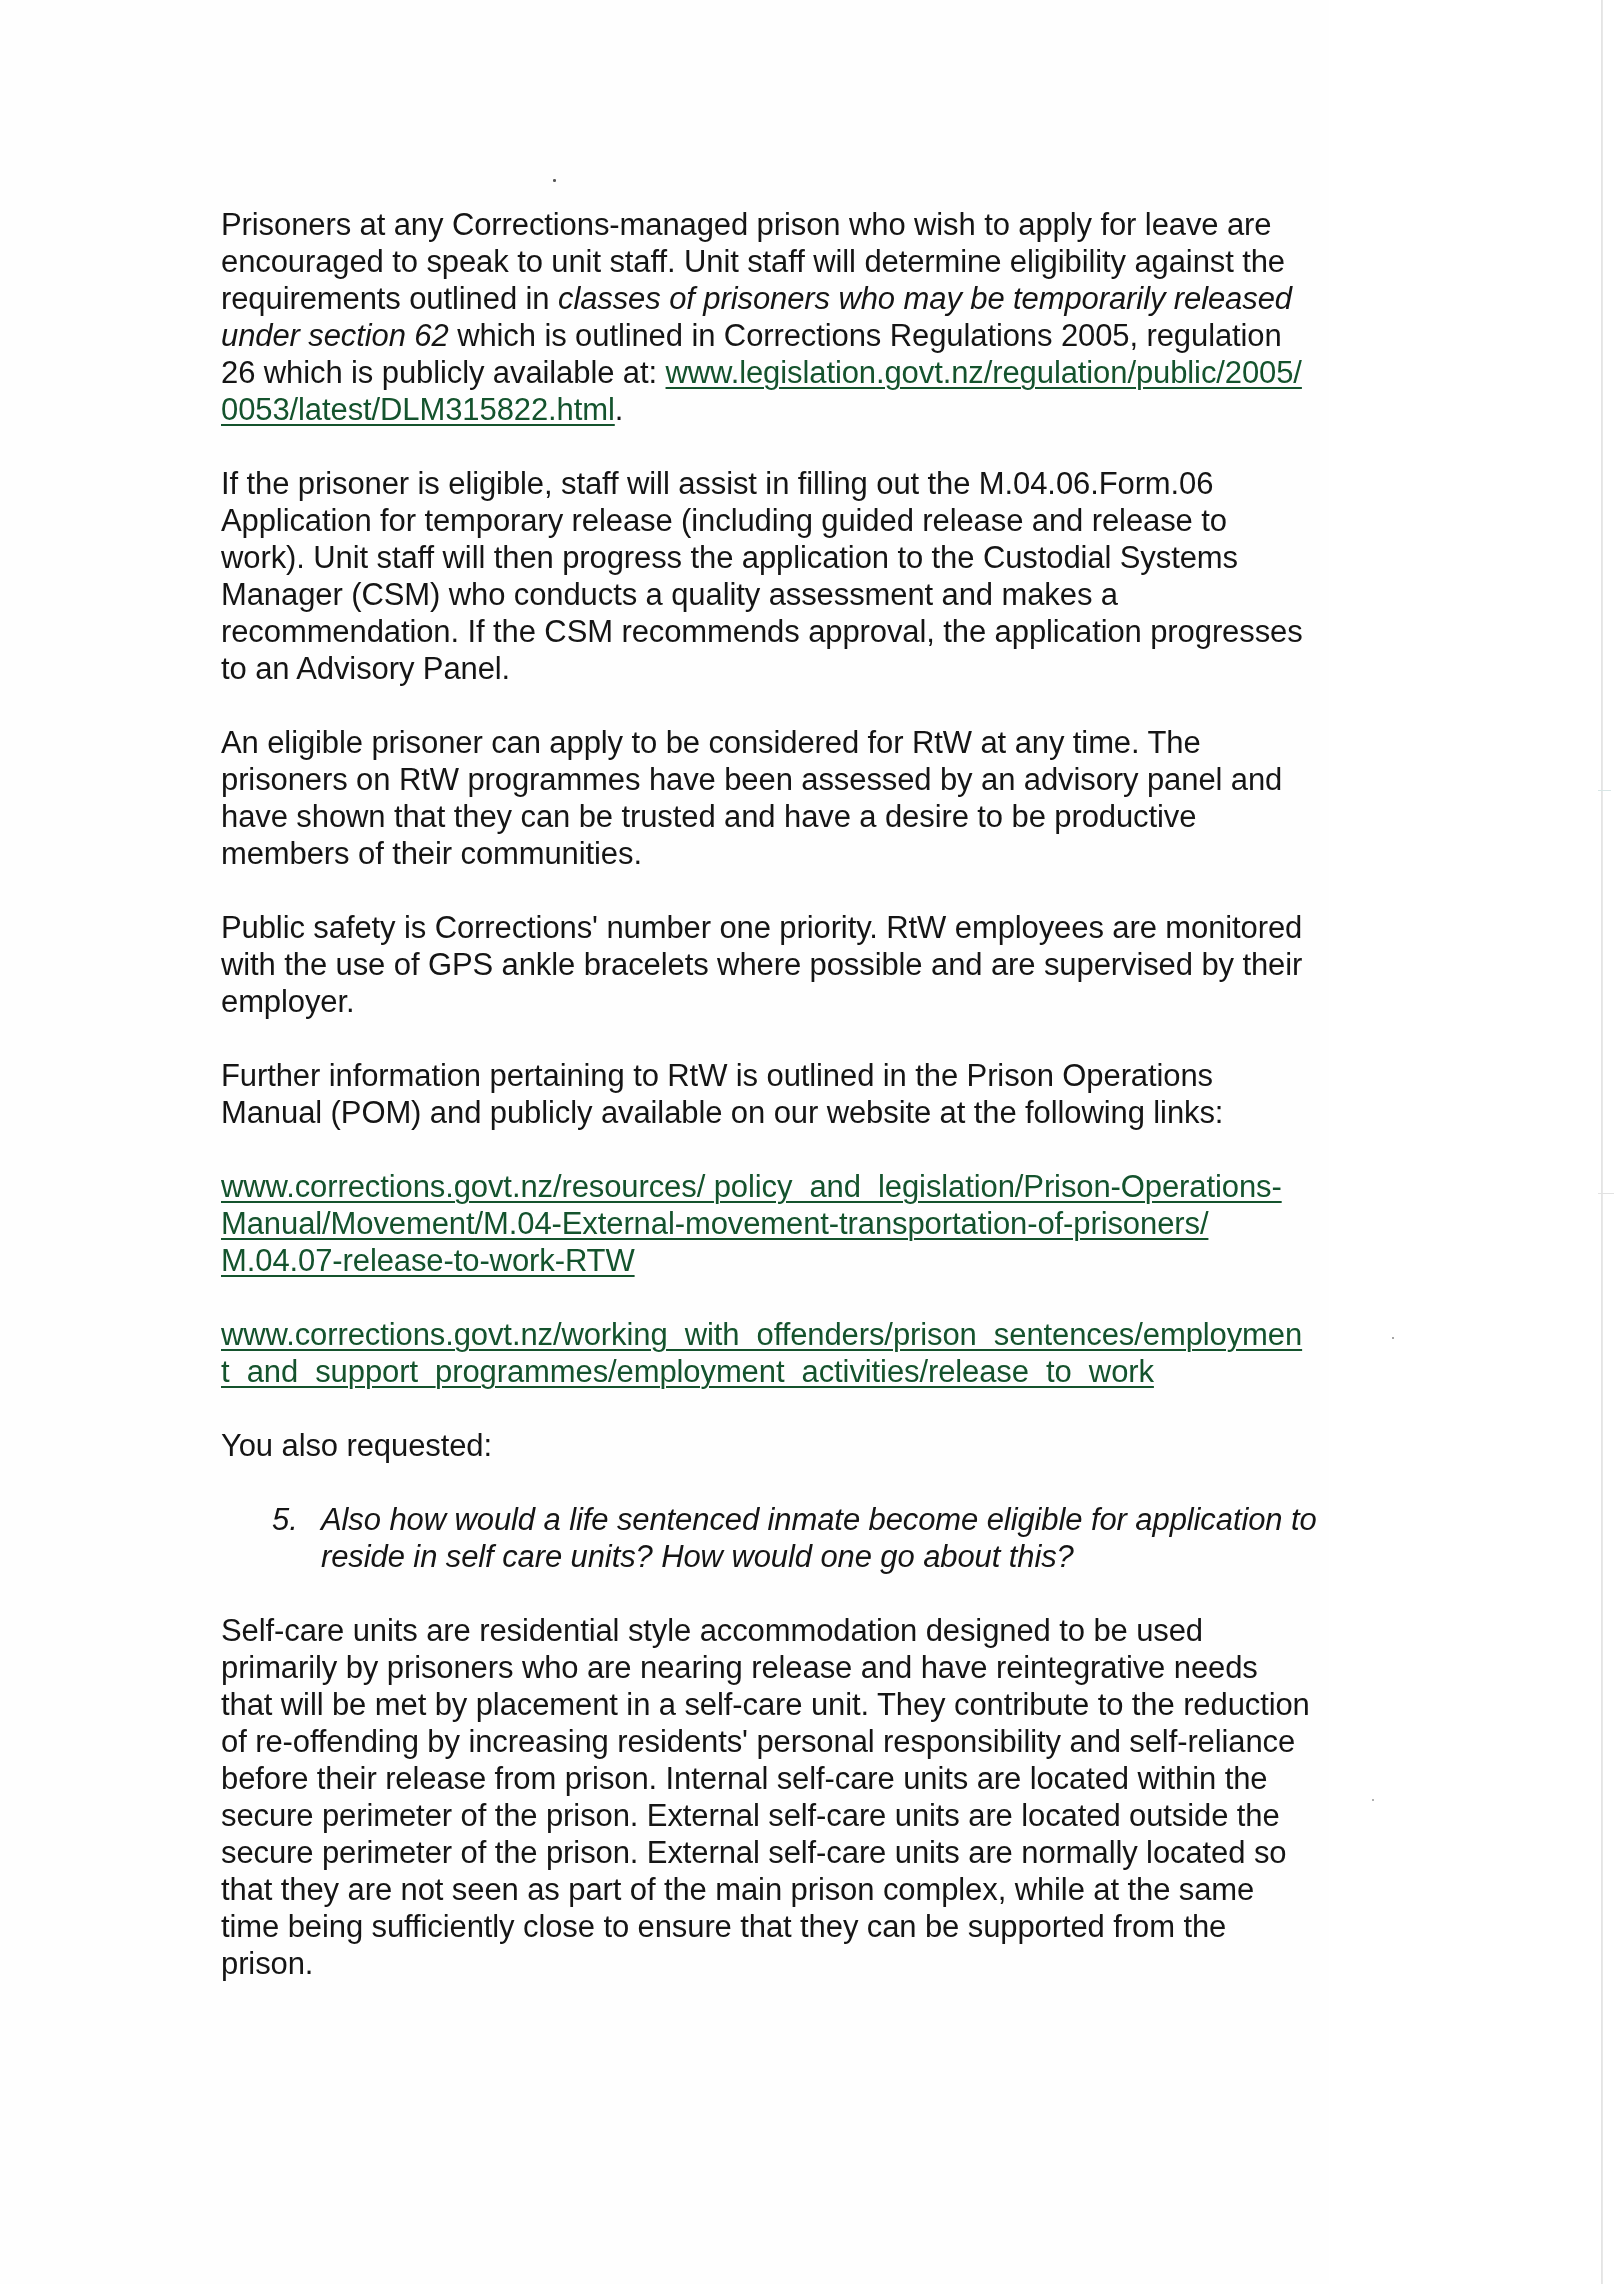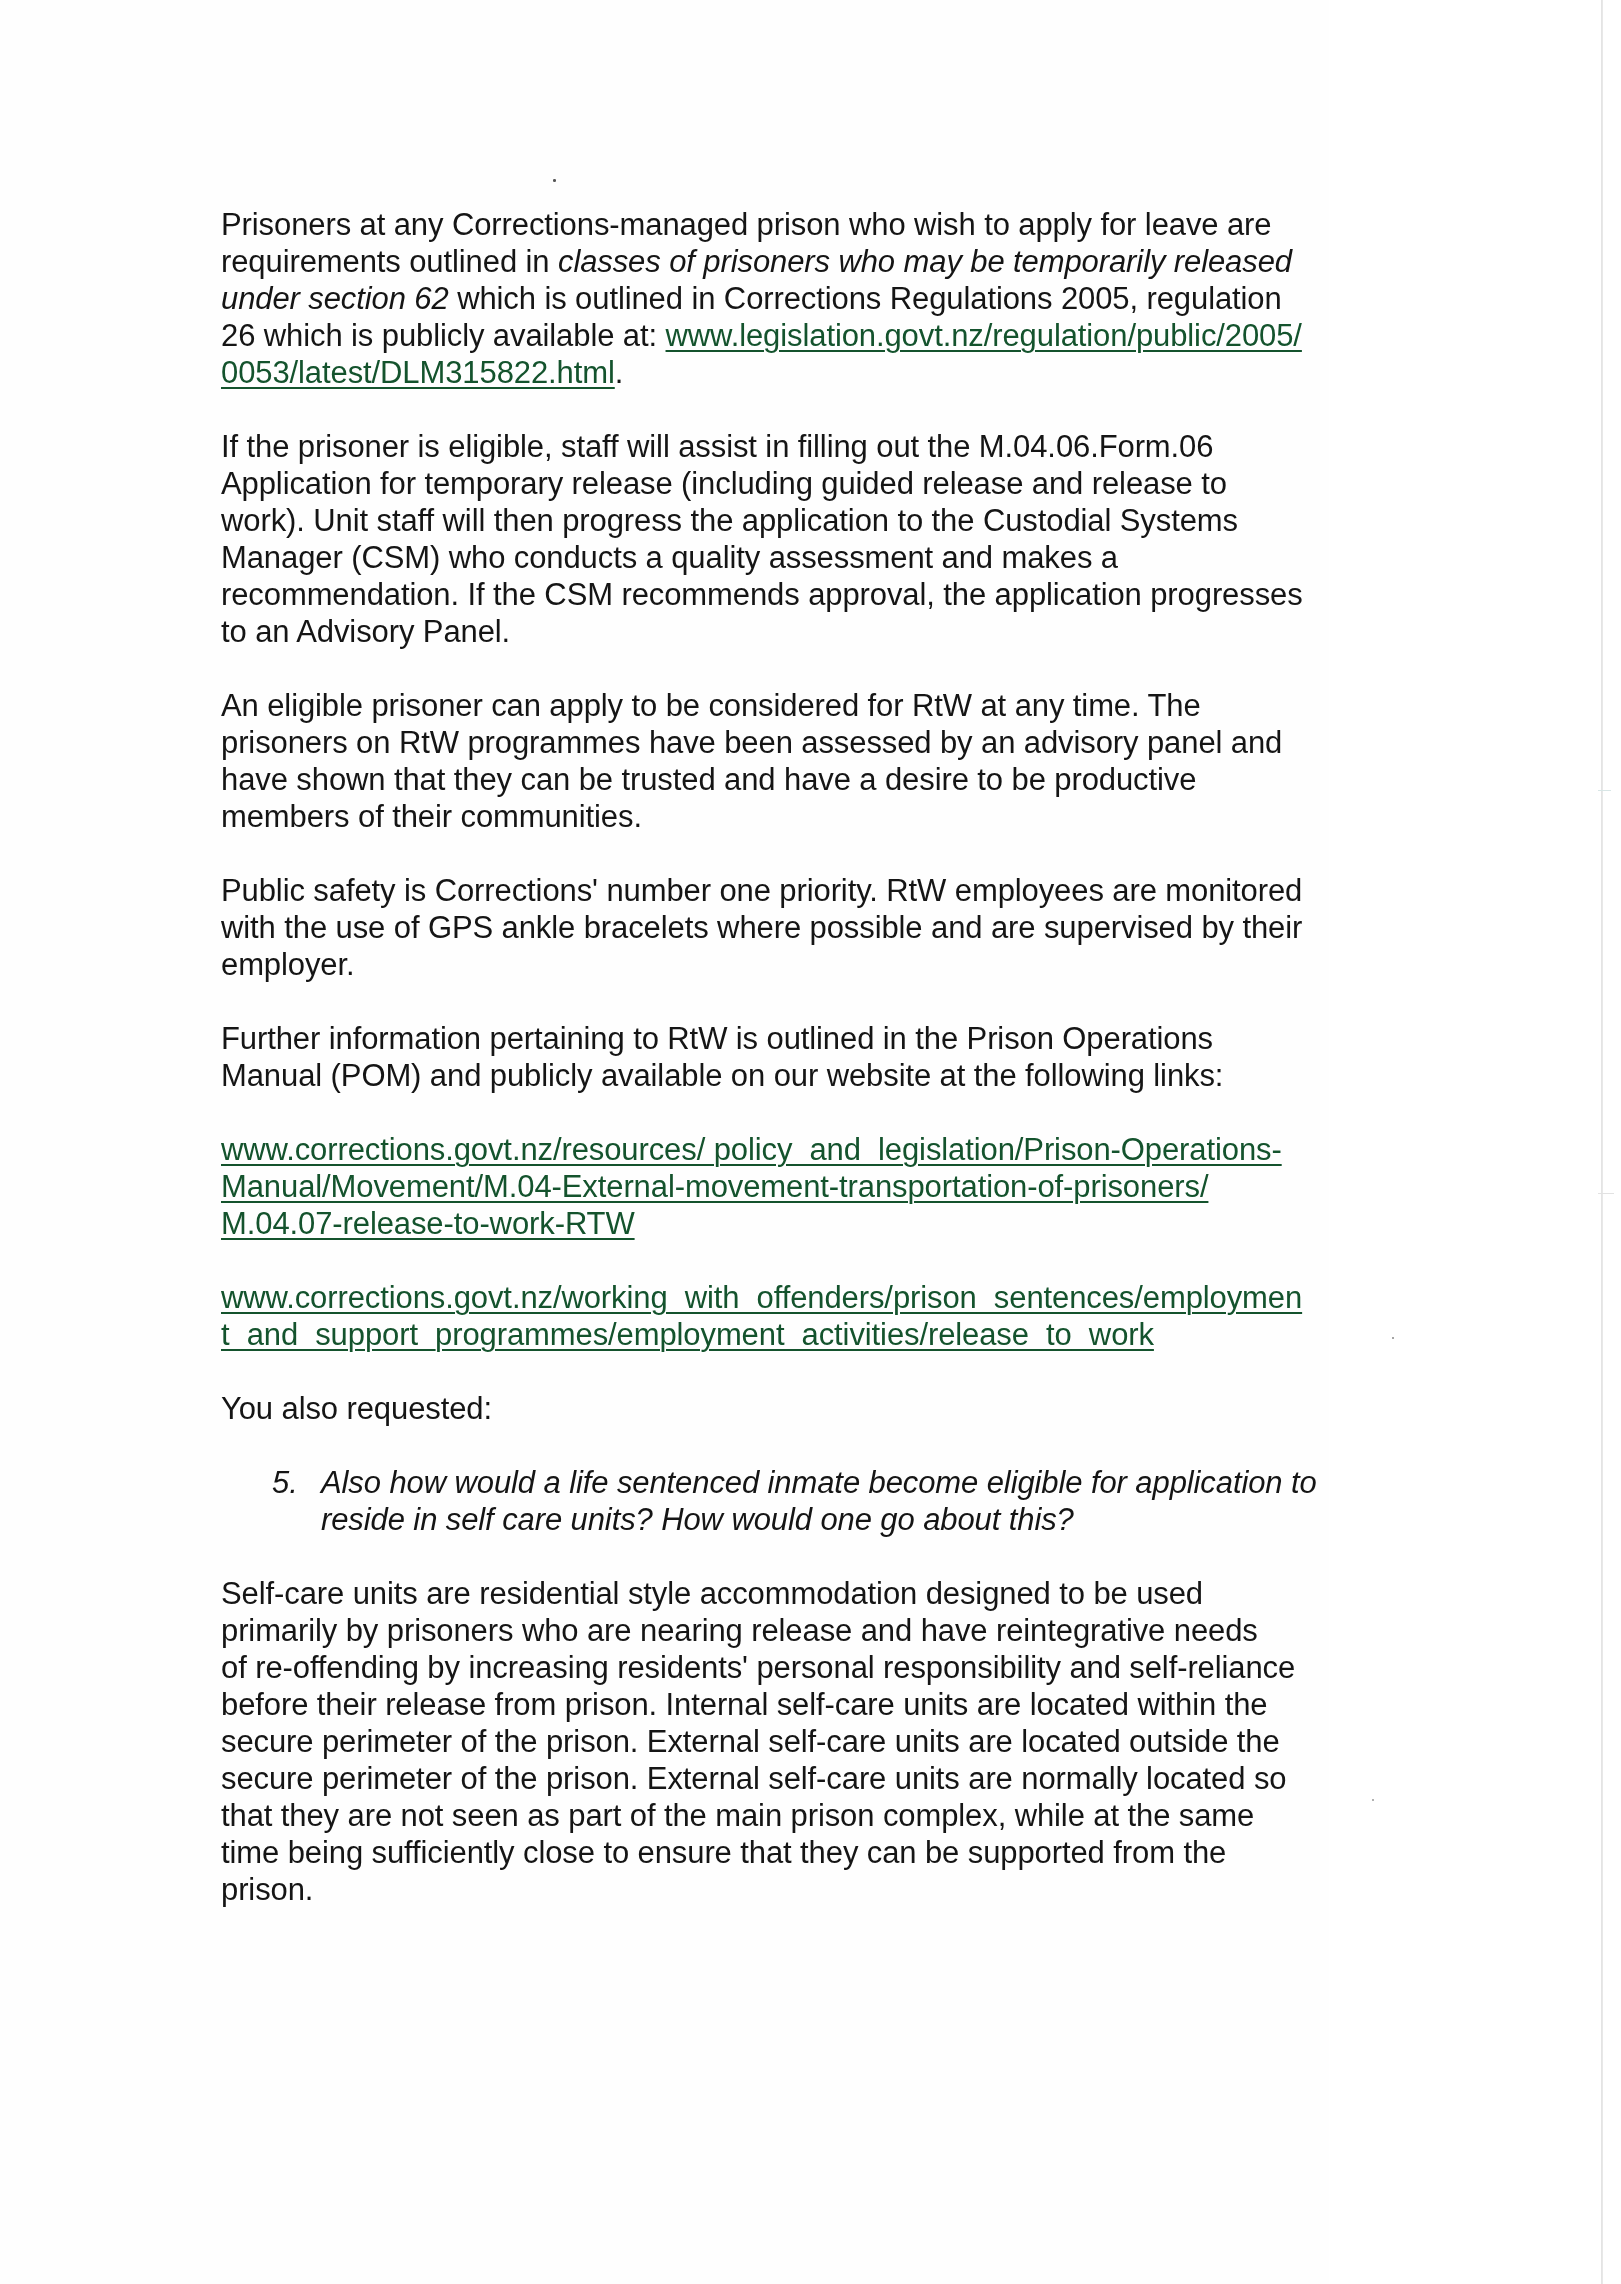--- a/index.html
+++ b/index.html
@@ -80,20 +80,21 @@
   <div class="scan-tick" style="left:1598px;top:790px;width:13px;"></div>
   <div class="scan-tick" style="left:1598px;top:1193px;width:16px;background:#e2e2e2;"></div>
   <div class="speck" style="left:553px;top:179px;"></div>
   <div class="speck" style="left:1392px;top:1337px;width:1.9px;height:1.9px;background:#888;"></div>
   <div class="speck" style="left:1372px;top:1799px;width:1.9px;height:1.9px;background:#999;"></div>
 
   <div class="body-text">
 
     <p class="para">
       <span class="line">Prisoners at any Corrections-managed prison who wish to apply for leave are</span>
+      <span class="line">encouraged to speak to unit staff. Unit staff will determine eligibility against the</span>
       <span class="line"><span>requirements outlined in </span><span class="it">classes of prisoners who may be temporarily released</span></span>
       <span class="line"><span class="it">under section 62</span><span> which is outlined in Corrections Regulations 2005, regulation</span></span>
       <span class="line"><span>26 which is publicly available at: </span><span class="link">www.legislation.govt.nz/regulation/public/2005/</span></span>
       <span class="line"><span class="link">0053/latest/DLM315822.html</span><span>.</span></span>
     </p>
 
     <p class="para">
       <span class="line">If the prisoner is eligible, staff will assist in filling out the M.04.06.Form.06</span>
       <span class="line">Application for temporary release (including guided release and release to</span>
       <span class="line">work). Unit staff will then progress the application to the Custodial Systems</span>
@@ -137,20 +138,21 @@
 
     <div class="list-item">
       <span class="list-num">5.</span>
       <span class="line list-text">Also how would a life sentenced inmate become eligible for application to</span>
       <span class="line list-text">reside in self care units? How would one go about this?</span>
     </div>
 
     <p class="para">
       <span class="line">Self-care units are residential style accommodation designed to be used</span>
       <span class="line">primarily by prisoners who are nearing release and have reintegrative needs</span>
+      <span class="line">that will be met by placement in a self-care unit. They contribute to the reduction</span>
       <span class="line">of re-offending by increasing residents' personal responsibility and self-reliance</span>
       <span class="line">before their release from prison. Internal self-care units are located within the</span>
       <span class="line">secure perimeter of the prison. External self-care units are located outside the</span>
       <span class="line">secure perimeter of the prison. External self-care units are normally located so</span>
       <span class="line">that they are not seen as part of the main prison complex, while at the same</span>
       <span class="line">time being sufficiently close to ensure that they can be supported from the</span>
       <span class="line">prison.</span>
     </p>
 
   </div>

